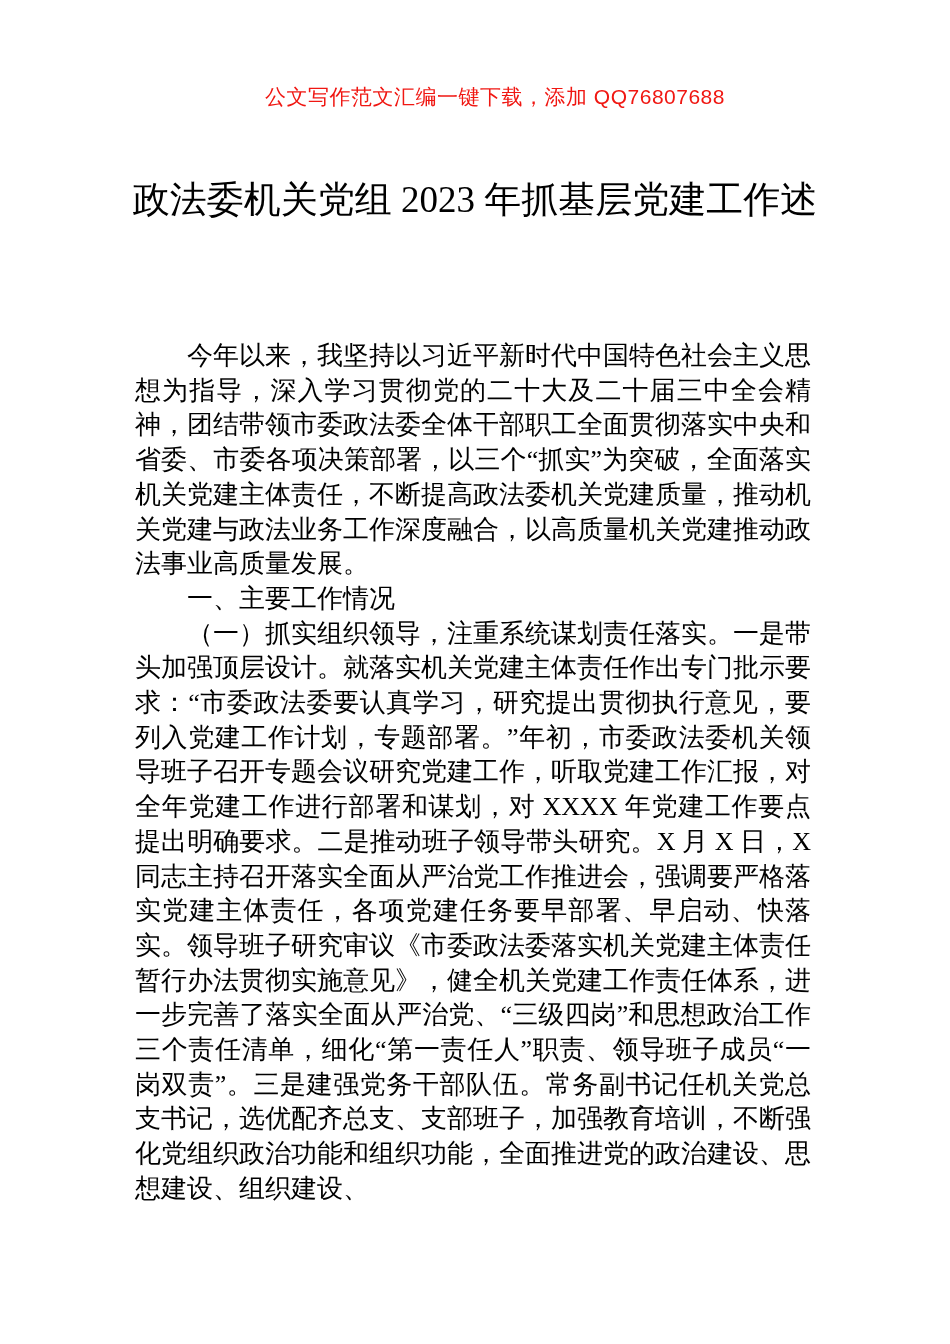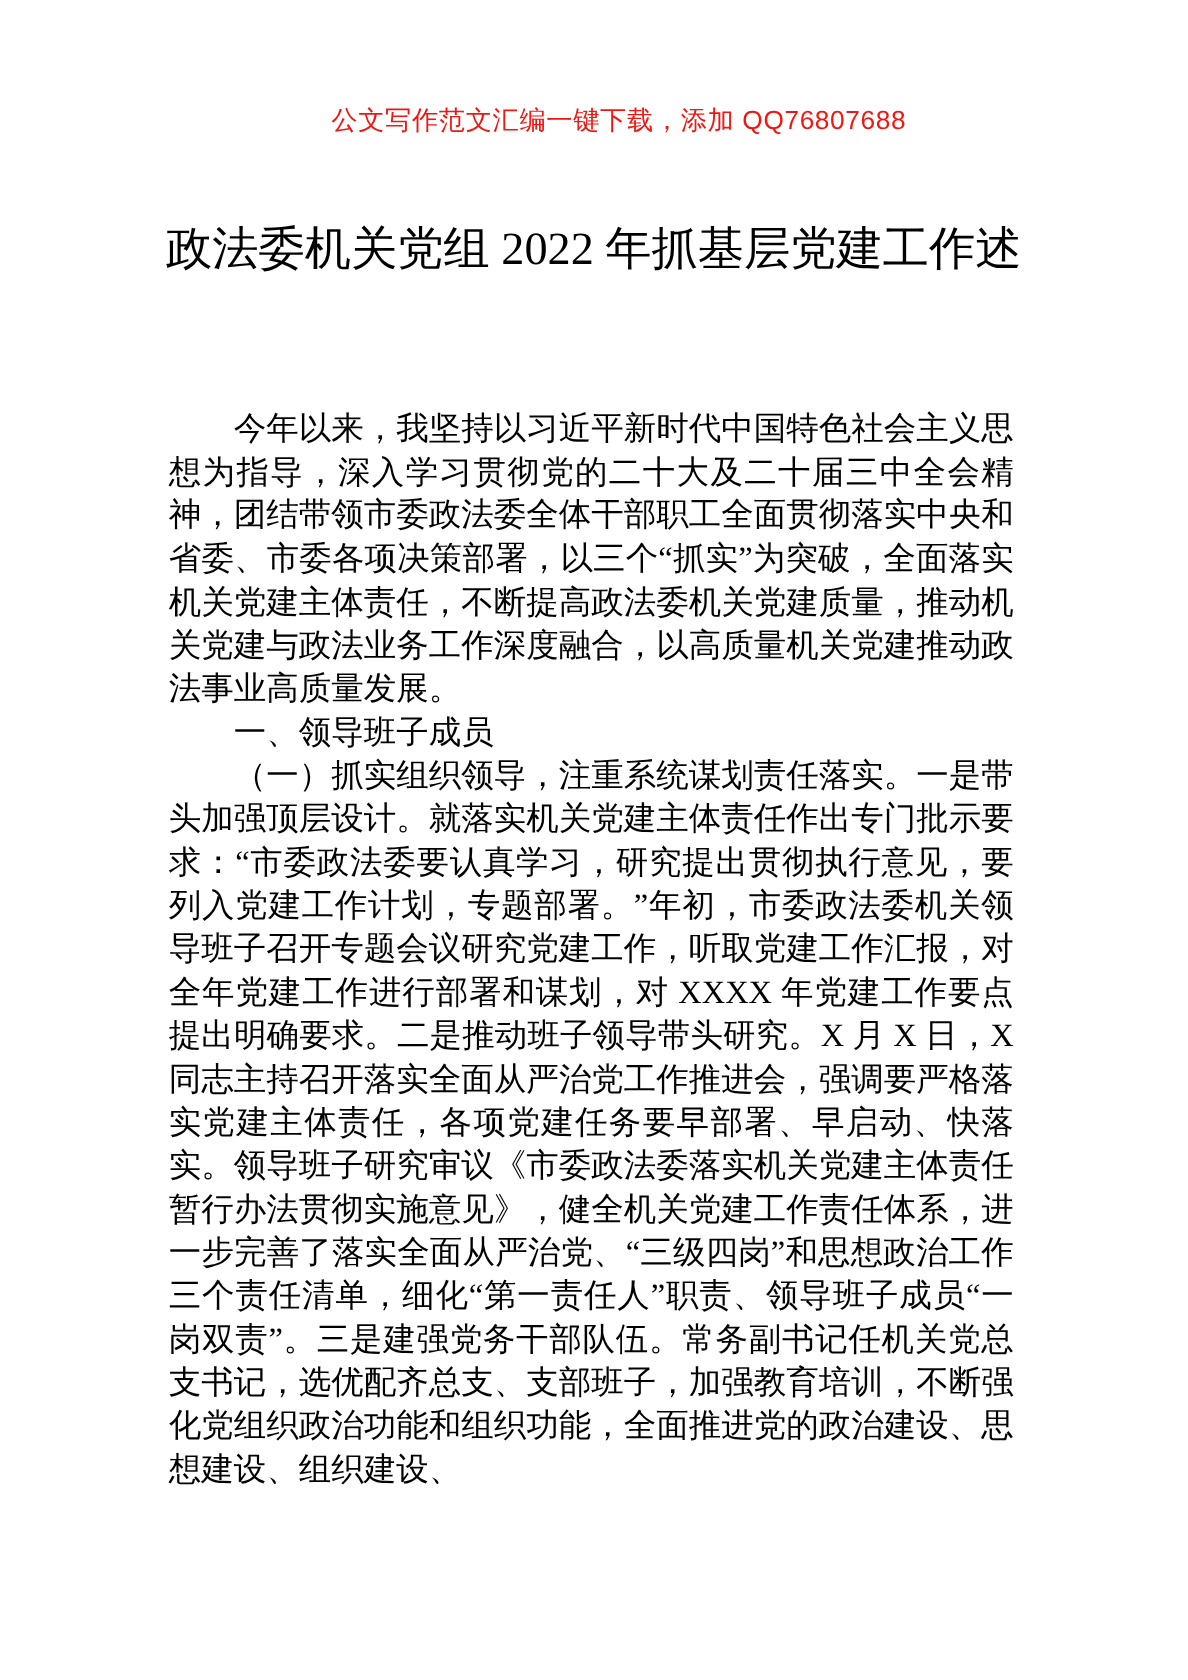--- a/index.html
+++ b/index.html
@@ -41,21 +41,21 @@
     font-weight: normal;
     font-size: 37px;
     line-height: 67px;
   }
   .title-line {
     display: block;
     white-space: nowrap;
   }
   .content {
     position: absolute;
-    top: 326px;
+    top: 339px;
     left: 135px;
     width: 676px;
     font-family: "Liberation Serif", "DejaVu Serif", serif;
     font-size: 26px;
     line-height: 34.7px;
     text-align: justify;
   }
   .para {
     margin: 0;
     padding: 0;
@@ -63,22 +63,22 @@
   }
 </style>
 </head>
 <body>
 
 <div class="page">
 
   <div class="notice" style="color: rgb(240, 23, 18);">公文写作范文汇编一键下载，添加 QQ76807688</div>
 
   <h1 class="title">
-    <span class="title-line">政法委机关党组 2022 年抓基层党建工作述</span>
+    <span class="title-line">政法委机关党组 2023 年抓基层党建工作述</span>
   </h1>
 
   <div class="content">
       <p class="para body">今年以来，我坚持以习近平新时代中国特色社会主义思想为指导，深入学习贯彻党的二十大及二十届三中全会精神，团结带领市委政法委全体干部职工全面贯彻落实中央和省委、市委各项决策部署，以三个“抓实”为突破，全面落实机关党建主体责任，不断提高政法委机关党建质量，推动机关党建与政法业务工作深度融合，以高质量机关党建推动政法事业高质量发展。</p>
-      <p class="para heading">一、领导班子成员</p>
+      <p class="para heading">一、主要工作情况</p>
       <p class="para body">（一）抓实组织领导，注重系统谋划责任落实。一是带头加强顶层设计。就落实机关党建主体责任作出专门批示要求：“市委政法委要认真学习，研究提出贯彻执行意见，要列入党建工作计划，专题部署。”年初，市委政法委机关领导班子召开专题会议研究党建工作，听取党建工作汇报，对全年党建工作进行部署和谋划，对 XXXX 年党建工作要点提出明确要求。二是推动班子领导带头研究。X 月 X 日，X 同志主持召开落实全面从严治党工作推进会，强调要严格落实党建主体责任，各项党建任务要早部署、早启动、快落实。领导班子研究审议《市委政法委落实机关党建主体责任暂行办法贯彻实施意见》，健全机关党建工作责任体系，进一步完善了落实全面从严治党、“三级四岗”和思想政治工作三个责任清单，细化“第一责任人”职责、领导班子成员“一岗双责”。三是建强党务干部队伍。常务副书记任机关党总支书记，选优配齐总支、支部班子，加强教育培训，不断强化党组织政治功能和组织功能，全面推进党的政治建设、思想建设、组织建设、</p>
     </div>
 
 </div>
 
 </body></html>

